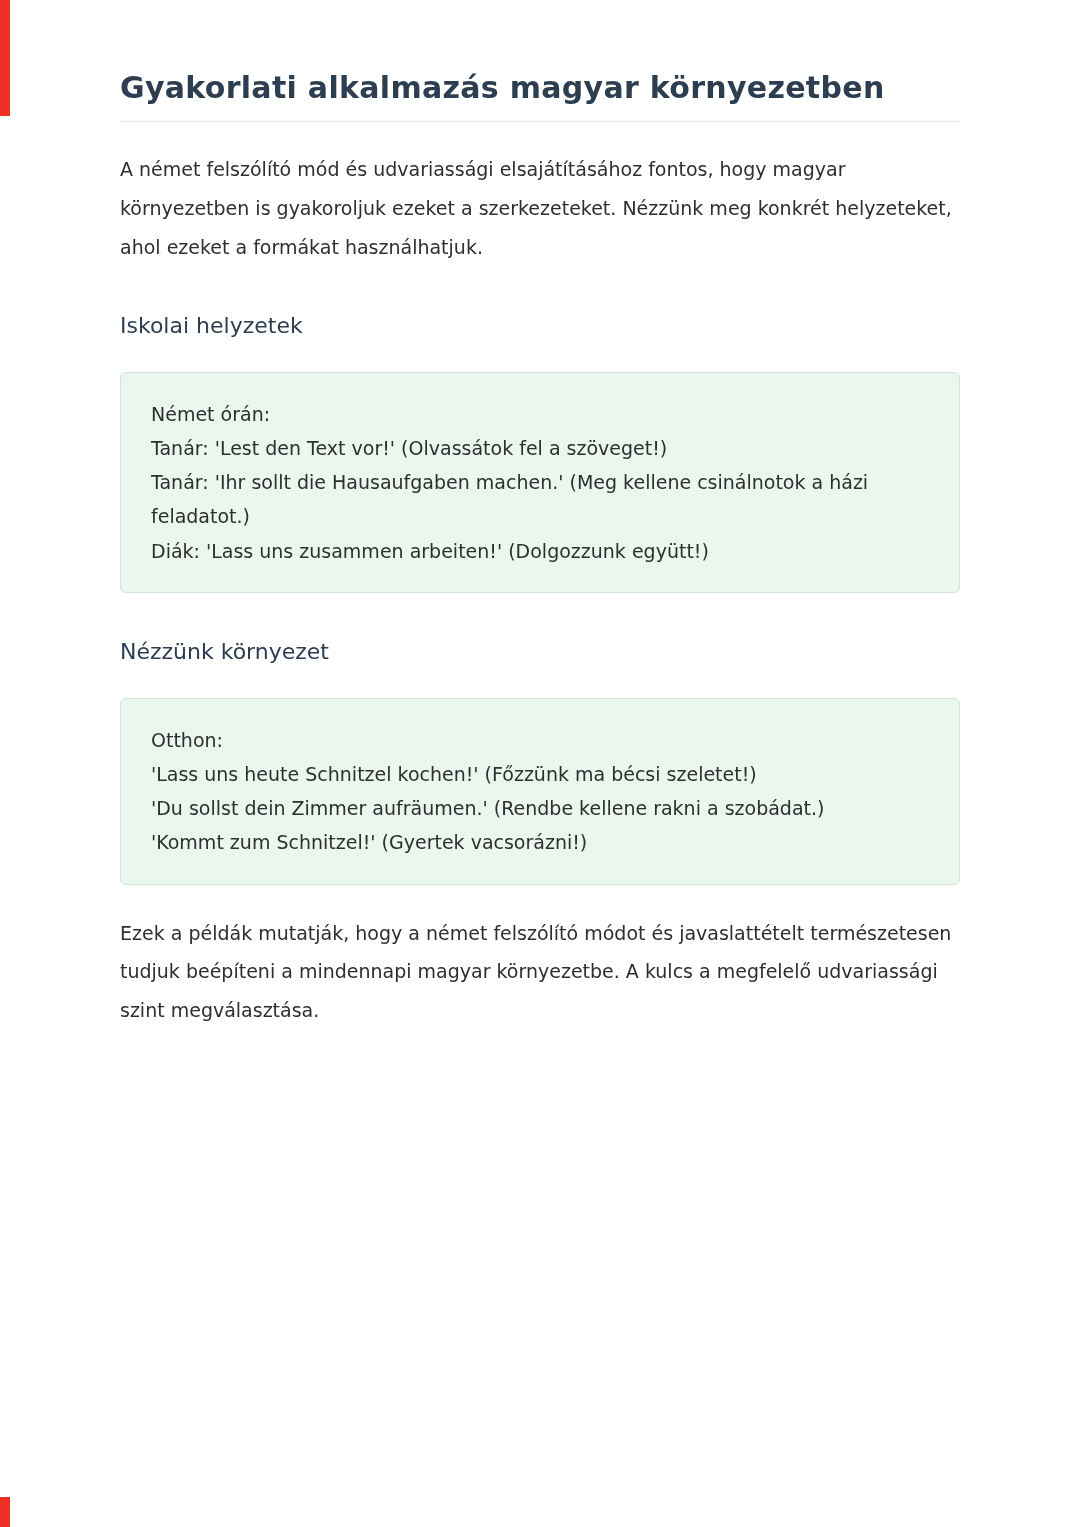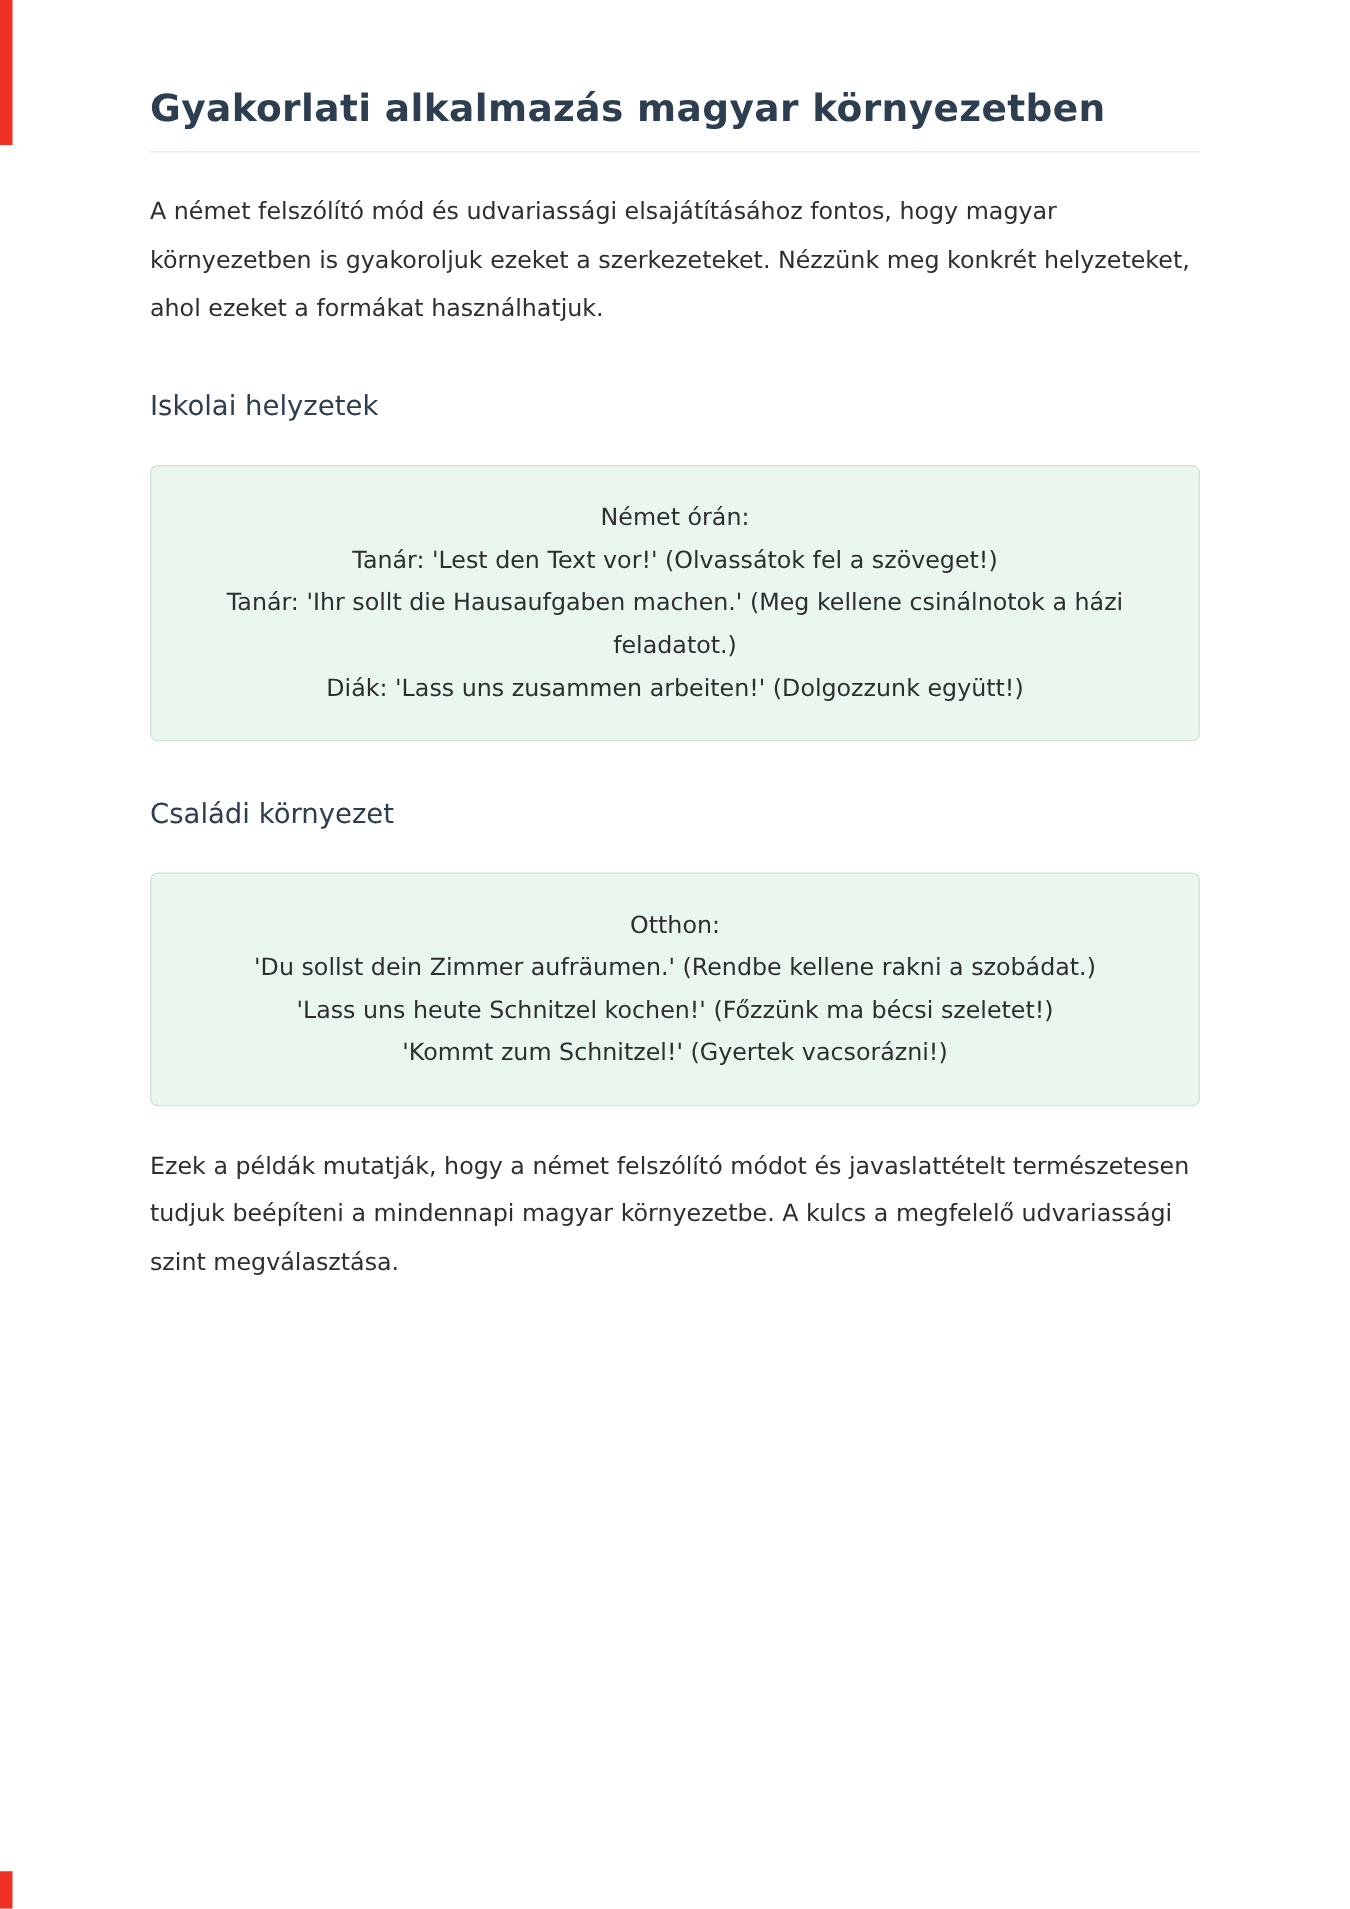--- a/index.html
+++ b/index.html
@@ -55,21 +55,21 @@
   .example-box {
     margin-top: 34px;
     padding: 24px 30px;
     background: var(--box-bg, #e9f7ef);
     border: 1px solid var(--box-border, #cfe3d6);
     border-radius: 6px;
     font-size: 19px;
     line-height: 1.8;
     color: var(--body-text, #2e2e2e);
   }
-  .box-line { white-space: normal; text-align: center; }
+  .box-line { white-space: normal; }
   p.para.outro { margin-top: 29px; }
 </style>
 </head>
 <body>
 
 <div class="edge-marker top"></div>
 <div class="edge-marker bottom"></div>
 
 <main class="content">
 
@@ -79,24 +79,24 @@
 
   <h3 class="section-heading">Iskolai helyzetek</h3>
 
   <div class="example-box">
     <div class="box-line">Német órán:</div>
     <div class="box-line">Tanár: 'Lest den Text vor!' (Olvassátok fel a szöveget!)</div>
     <div class="box-line">Tanár: 'Ihr sollt die Hausaufgaben machen.' (Meg kellene csinálnotok a házi feladatot.)</div>
     <div class="box-line">Diák: 'Lass uns zusammen arbeiten!' (Dolgozzunk együtt!)</div>
   </div>
 
-  <h3 class="section-heading">Családi környezet</h3>
+  <h3 class="section-heading">Nézzünk környezet</h3>
 
   <div class="example-box">
     <div class="box-line">Otthon:</div>
+    <div class="box-line">'Lass uns heute Schnitzel kochen!' (Főzzünk ma bécsi szeletet!)</div>
     <div class="box-line">'Du sollst dein Zimmer aufräumen.' (Rendbe kellene rakni a szobádat.)</div>
-    <div class="box-line">'Lass uns heute Schnitzel kochen!' (Főzzünk ma bécsi szeletet!)</div>
     <div class="box-line">'Kommt zum Schnitzel!' (Gyertek vacsorázni!)</div>
   </div>
 
   <p class="para outro">Ezek a példák mutatják, hogy a német felszólító módot és javaslattételt természetesen tudjuk beépíteni a mindennapi magyar környezetbe. A kulcs a megfelelő udvariassági szint megválasztása.</p>
 
 </main>
 
 </body></html>

